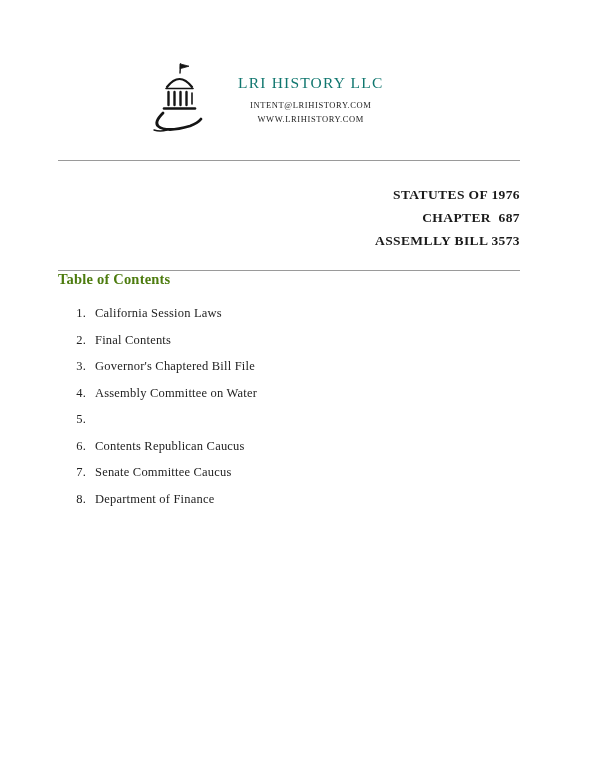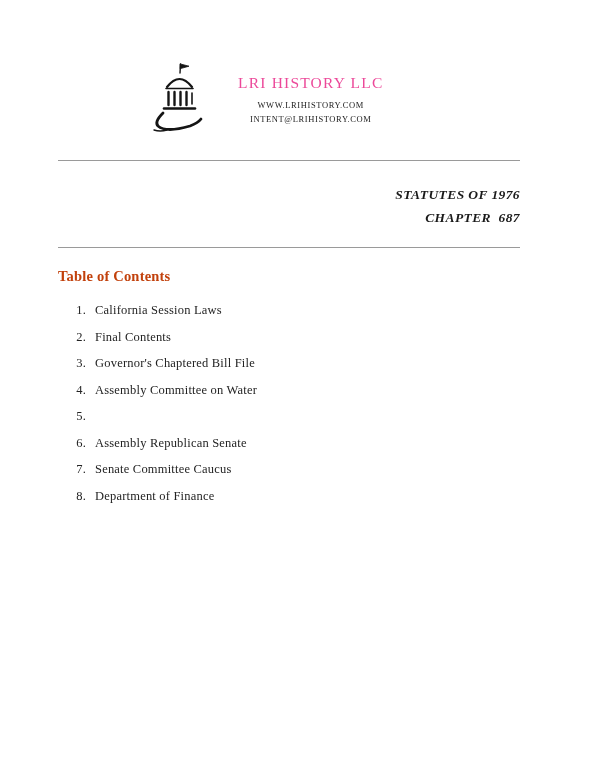--- a/index.html
+++ b/index.html
@@ -33,21 +33,21 @@
     flex: 0 0 auto;
     margin-top: 2px;
   }
   .letterhead-text {
     text-align: center;
     padding-top: 16px;
   }
   .company-name {
     font-size: 15.5px;
     letter-spacing: 1.2px;
-    color: #ec4899;
+    color: #0f766e;
     margin-bottom: 6px;
     white-space: nowrap;
   }
   .contact-line {
     font-size: 8.5px;
     letter-spacing: 0.6px;
     color: #222222;
     line-height: 1.65;
     white-space: nowrap;
   }
@@ -56,37 +56,35 @@
     border: none;
     border-top: 1px solid #9a9a9a;
     margin: 0;
   }
   .rule-1 { margin-top: 10px; }
 
   
   .doc-id-block {
     text-align: right;
     padding: 22px 0 18px 0;
-    font-style: italic;
   }
   .doc-line {
     font-weight: bold;
     font-size: 13.5px;
     letter-spacing: 0.4px;
     line-height: 23px;
     color: #1a1a1a;
     white-space: pre;
   }
 
   
   .toc-title {
     font-weight: bold;
     font-size: 14.5px;
-    color: #c2410c;
-    margin-top: 20px;
+    color: #4d7c0f;
     letter-spacing: 0.2px;
   }
   .toc-list {
     margin-top: 18px;
     margin-left: 12px;
   }
   .toc-item {
     display: flex;
     align-items: baseline;
     font-size: 12.5px;
@@ -123,30 +121,31 @@
       <path d="M40.5 32 L40.5 45" stroke-width="2.4"></path>
       <path d="M46 33 L46 44" stroke-width="1.6"></path>
 
       <path d="M18 48.5 L49 48.5" stroke-width="2.6"></path>
 
       <path d="M17 53 Q8 62 12 66 Q20 73 44 66 Q52 63 55 59" stroke-width="2.8"></path>
       <path d="M8 70 Q14 72 21 70" stroke-width="1.4"></path>
     </svg>
     <div class="letterhead-text">
       <div class="company-name">LRI HISTORY LLC</div>
+      <div class="contact-line">INTENT@LRIHISTORY.COM</div>
       <div class="contact-line">WWW.LRIHISTORY.COM</div>
-      <div class="contact-line">INTENT@LRIHISTORY.COM</div>
     </div>
   </div>
 
   <hr class="rule rule-1">
 
   <div class="doc-id-block">
     <div class="doc-line">STATUTES OF 1976</div>
     <div class="doc-line">CHAPTER  687</div>
+    <div class="doc-line">ASSEMLLY BILL 3573</div>
   </div>
 
   <hr class="rule">
 
   <div class="toc-title">Table of Contents</div>
   <div class="toc-list">
       <div class="toc-item">
         <span class="toc-num">1.</span>
         <span class="toc-label">California Session Laws</span>
       </div>
@@ -160,21 +159,21 @@
       </div>
       <div class="toc-item">
         <span class="toc-num">4.</span>
         <span class="toc-label">Assembly Committee on Water</span>
       </div>
       <div class="toc-item">
         <span class="toc-num">5.</span>
       </div>
       <div class="toc-item">
         <span class="toc-num">6.</span>
-        <span class="toc-label">Assembly Republican Senate</span>
+        <span class="toc-label">Contents Republican Caucus</span>
       </div>
       <div class="toc-item">
         <span class="toc-num">7.</span>
         <span class="toc-label">Senate Committee Caucus</span>
       </div>
       <div class="toc-item">
         <span class="toc-num">8.</span>
         <span class="toc-label">Department of Finance</span>
       </div>
     </div>

